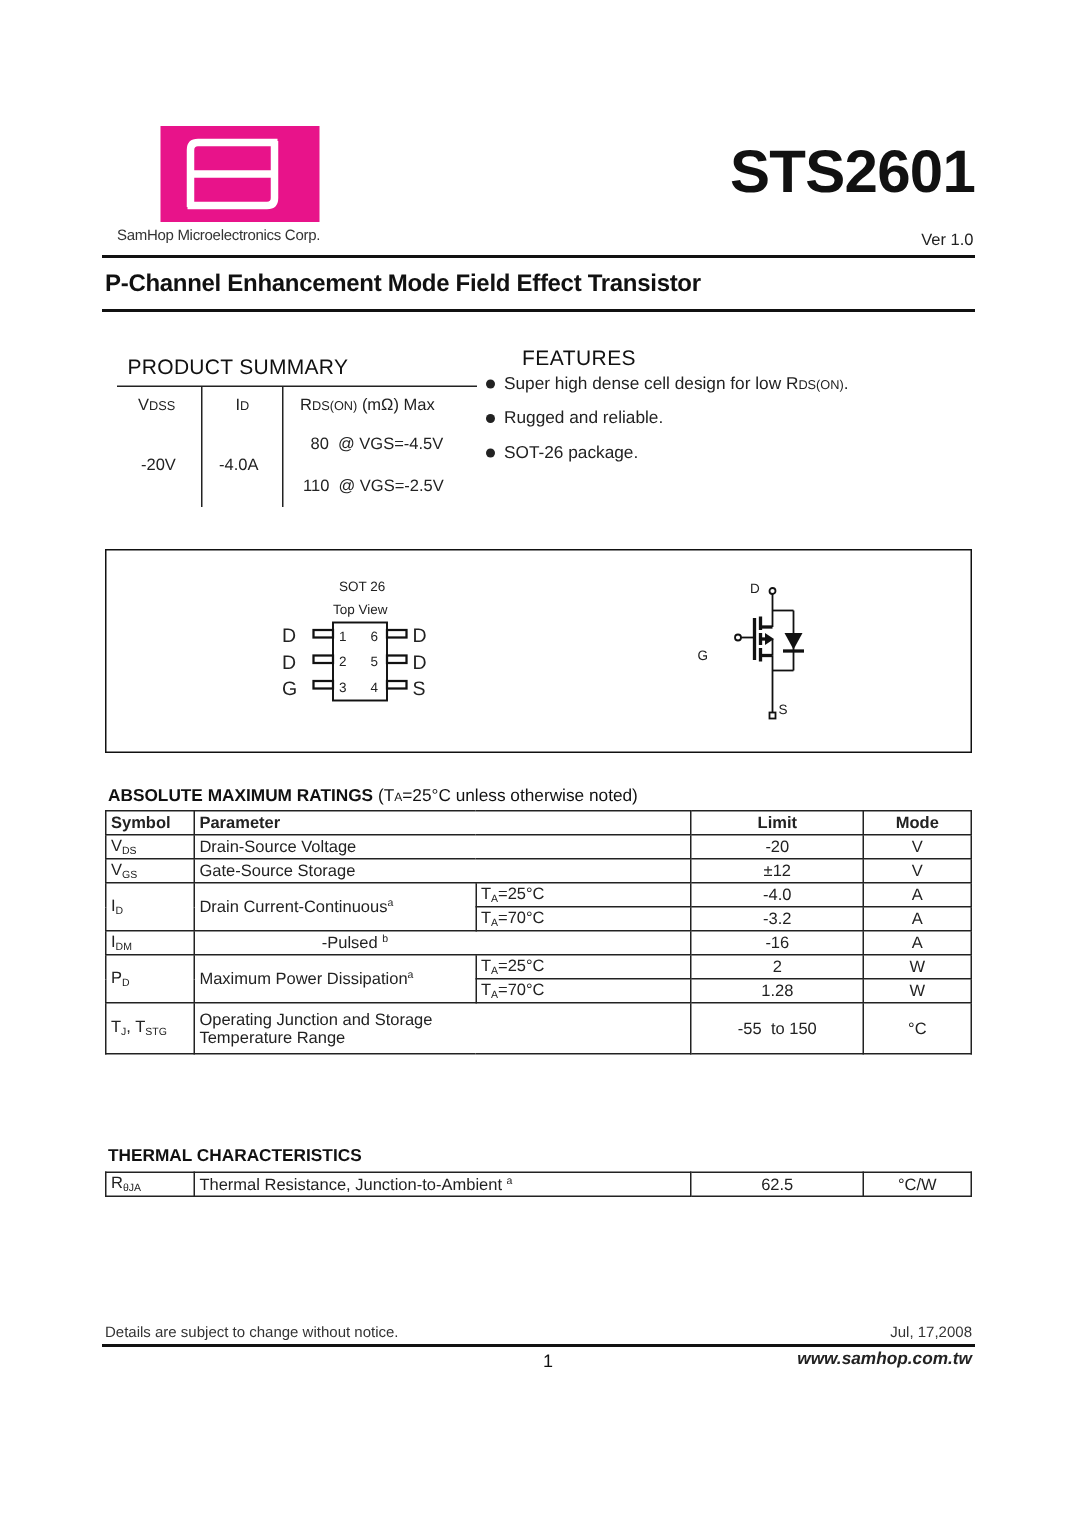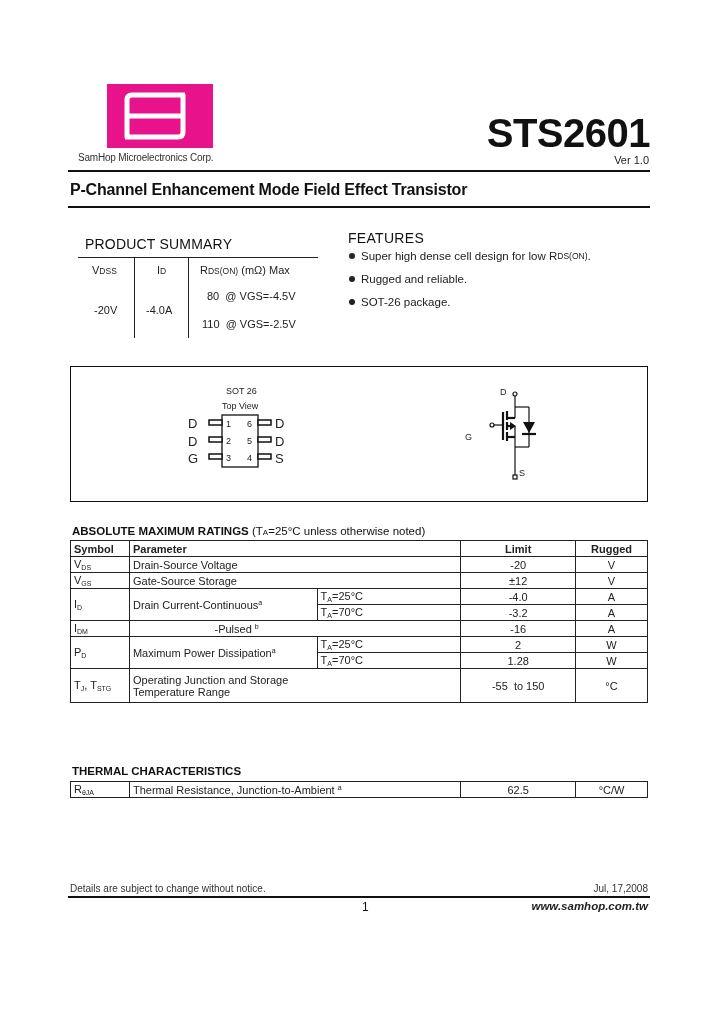--- a/index.html
+++ b/index.html
@@ -4,35 +4,35 @@
 <style>
   * { box-sizing: border-box; margin: 0; padding: 0; }
   html, body { width: 720px; height: 1012px; background: #ffffff; }
   body { position: relative; font-family: "Liberation Sans", sans-serif; color: #111; overflow: hidden; }
   .abs { position: absolute; }
 
   
   .logo { left: 107px; top: 84px; width: 106px; height: 64px; background: #e8138a; }
   .logo-inner { position:absolute; left: 12px; top: 8px; width: 72px; height: 48px; }
   .company { left: 78px; top: 152px; font-size: 10px; color: #333; letter-spacing: -0.2px; }
-  .part { right: 70px; top: 93px; font-size: 40px; font-weight: bold; letter-spacing: -0.5px; margin-top: 18px; }
+  .part { right: 70px; top: 93px; font-size: 40px; font-weight: bold; letter-spacing: -0.5px; }
   .ver { right: 71px; top: 154px; font-size: 11px; color: #222; }
   .rule { left: 68px; width: 582px; height: 2px; background: #111; }
   .subtitle { left: 70px; top: 181px; font-size: 16px; color: #111; letter-spacing: -0.2px; font-weight: bold; }
 
   
   .ps-title { left: 85px; top: 236px; font-size: 14px; letter-spacing: 0.2px; }
   .ps-rule { left: 78px; top: 257px; width: 240px; height: 1px; background: #222; }
   .ps-vline { width: 1px; background: #222; top: 258px; height: 80px; }
   .ps-txt { font-size: 11px; color: #222; }
   .small-sub { font-size: 8.5px; }
 
   
   .feat-title { left: 348px; top: 230px; font-size: 14px; letter-spacing: 0.3px; }
-  .feat-item { left: 349px; font-size: 11.5px; color: #222; display: flex; align-items: center; }
+  .feat-item { left: 324px; font-size: 11.5px; color: #222; display: flex; align-items: center; }
   .bullet { display:inline-block; width: 6px; height: 6px; border-radius: 50%; background: #222; margin-right: 6px; }
 
   
   .diagram-box { left: 70px; top: 366px; width: 578px; height: 136px; border: 1.5px solid #111; }
   .pin-lbl { font-size: 13px; color: #222; }
   .sot-t { font-size: 9px; color: #222; }
 
   
   .sec-title { font-size: 11.5px; font-weight: bold; }
   .sec-title .norm { font-weight: normal; }
@@ -164,21 +164,21 @@
       <col style="width:188px">
       <col style="width:144px">
       <col style="width:115px">
       <col style="width:72px">
   </colgroup>
   <tbody>
       <tr>
     <th>Symbol</th>
     <th colspan="2">Parameter</th>
     <th class="c">Limit</th>
-    <th class="c">Rugged</th>
+    <th class="c">Mode</th>
   </tr>
   <tr>
     <td><span>V</span><sub>DS</sub></td>
     <td colspan="2">Drain-Source Voltage</td>
     <td class="c">-20</td>
     <td class="c">V</td>
   </tr>
   <tr>
     <td><span>V</span><sub>GS</sub></td>
     <td colspan="2">Gate-Source Storage</td>

